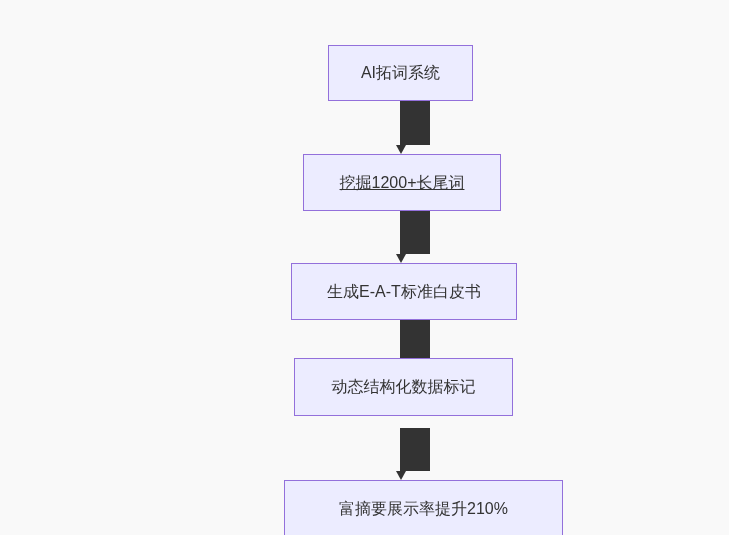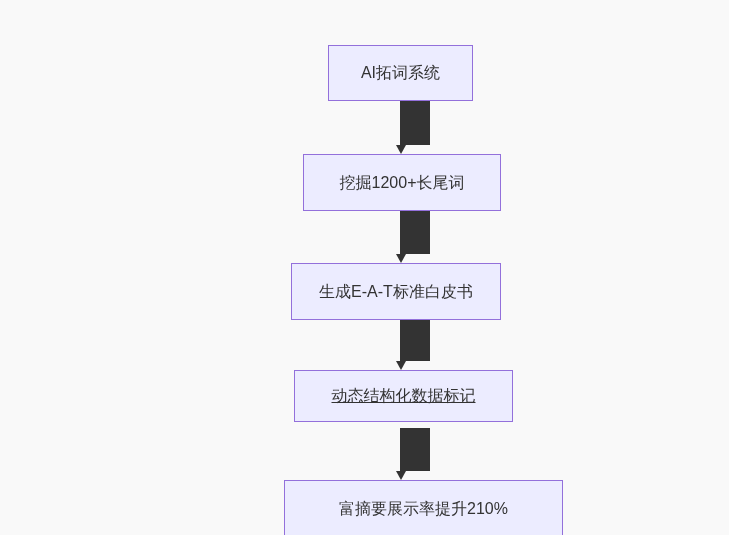--- a/index.html
+++ b/index.html
@@ -29,23 +29,23 @@
     border: 1.3px solid var(--node-border);
     color: var(--text);
     font-size: 16px;
     display: flex;
     align-items: center;
     justify-content: center;
     text-align: center;
     line-height: 1.2;
   }
   .node-1 { left: 298px; top: 15px;  width: 145px; height: 56px; }
-  .node-2 { left: 273px; top: 124px; width: 198px; height: 57px; }
-  .node-3 { left: 261px; top: 233px; width: 210px; height: 57px; }
-  .node-4 { left: 264px; top: 340px; width: 219px; height: 52px; text-decoration: underline; }
+  .node-2 { left: 273px; top: 124px; width: 198px; height: 57px; text-decoration: underline; }
+  .node-3 { left: 261px; top: 233px; width: 226px; height: 57px; }
+  .node-4 { left: 264px; top: 328px; width: 219px; height: 58px; }
   .node-5 { left: 254px; top: 450px; width: 279px; height: 57px; }
   .edge {
     position: absolute;
     left: 370px;
     width: 2px;
     background: var(--arrow);
   }
   .edge::after {
     content: "";
     position: absolute;

